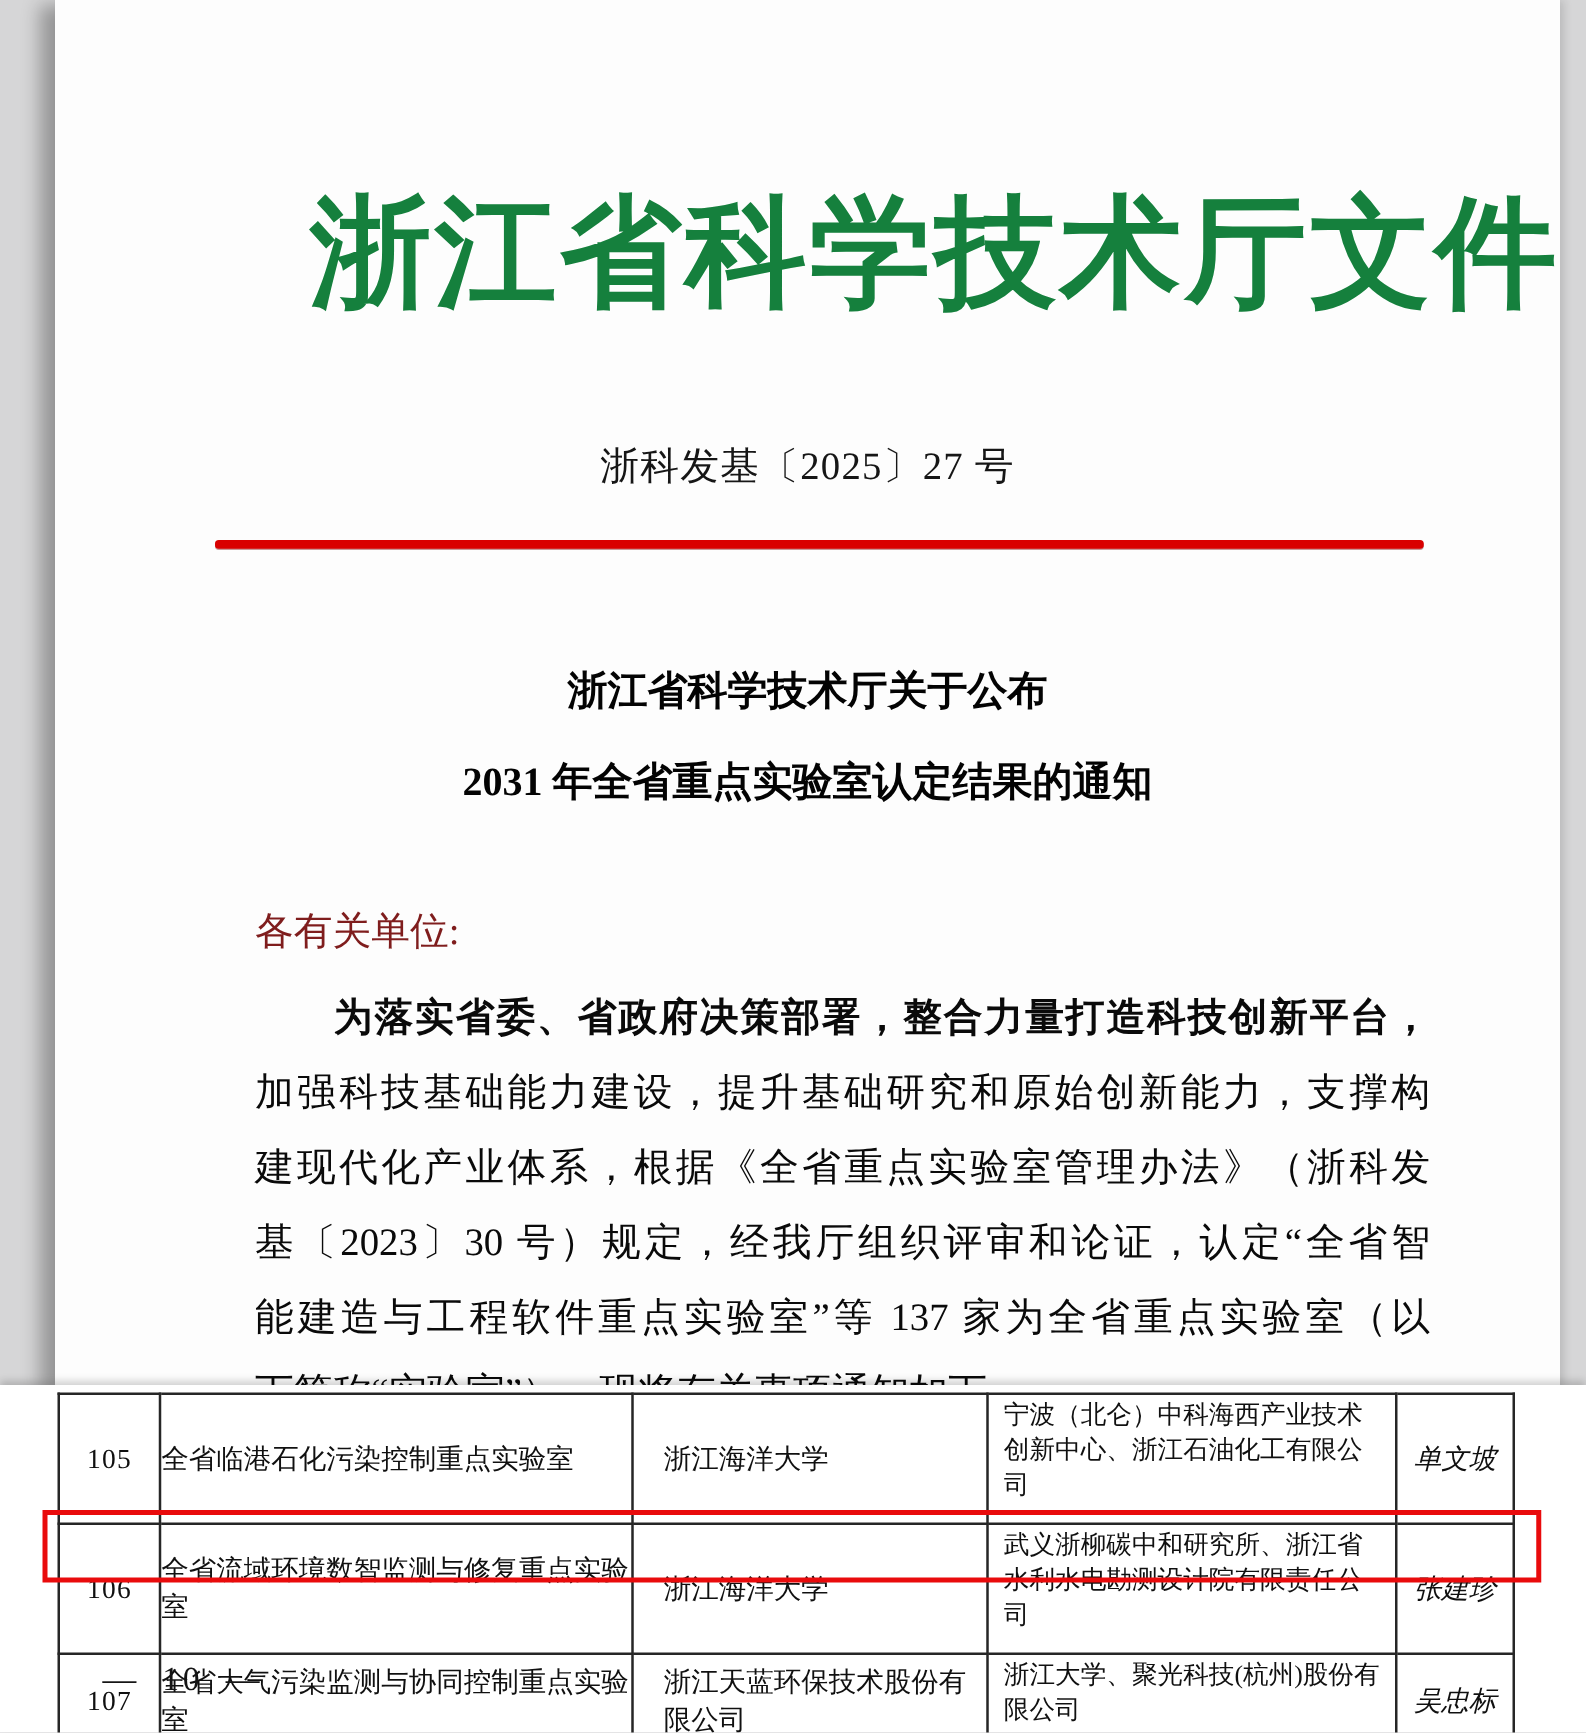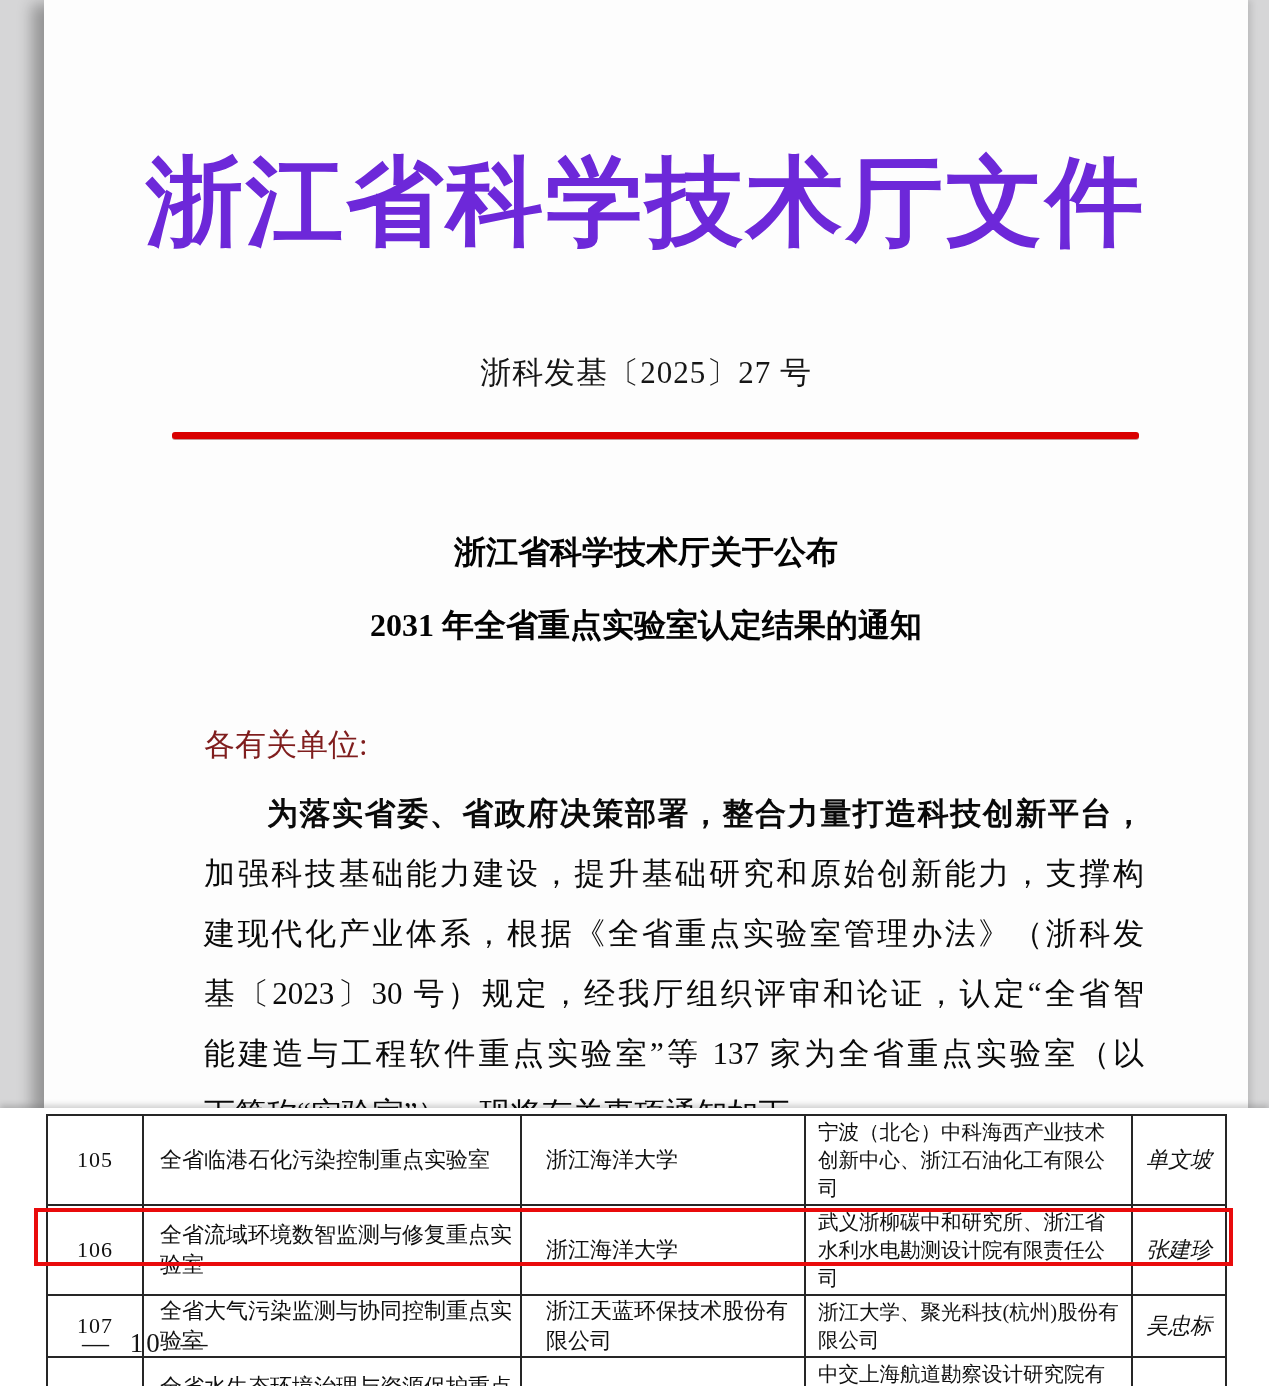--- a/index.html
+++ b/index.html
@@ -14,23 +14,23 @@
 
   
   .page-top {
     position: absolute; left: 44px; top: 0;
     width: 1204px; height: 1110px;
     background: #fdfdfd;
     box-shadow: -12px 4px 14px rgba(0,0,0,0.30), 4px 0 6px rgba(0,0,0,0.10);
   }
   .red-header {
     position: absolute; top: 138px; left: 0; width: 100%;
-    text-align: center;
+    text-align: right;
     font-size: 97px; font-weight: bold;
-    color: #6d28d9;
+    color: #15803d;
     letter-spacing: 3px;
     white-space: nowrap;
   }
   .doc-number {
     position: absolute; top: 352px; left: 0; width: 100%;
     text-align: center;
     font-size: 31px; color: #161616;
     letter-spacing: 1px;
   }
   .red-rule {
@@ -73,25 +73,25 @@
   }
   table.lab-table td {
     border: 2px solid #262626;
     vertical-align: middle;
     overflow: hidden;
   }
   tr.r1 td { height: 48px; }
   tr.r2 td { height: 48px; }
   tr.r3 td { height: 52px; }
   tr.r4 td { height: 48px; }
-  .c-no  { width: 96px;  text-align: center; letter-spacing: 1px; }
-  .c-lab { width: 378px; padding-left: 16px; }
+  .c-no  { width: 81px;  text-align: center; letter-spacing: 1px; }
+  .c-lab { width: 378px; }
   .c-org { width: 284px; padding-left: 24px; font-family: Liberation Mono, monospace; }
   .c-partners {
-    width: 327px; padding: 2px 6px 2px 12px;
+    width: 327px; padding: 2px 6px 16px 12px;
     font-size: 20.5px; line-height: 28px;
   }
   .c-dir { width: 94px; text-align: center; font-style: italic; }
   .highlight-box {
     position: absolute; left: 34px; top: 100px;
     width: 1199px; height: 58px;
     border: 4px solid #e90b0c;
     pointer-events: none;
   }
   .page-number {

